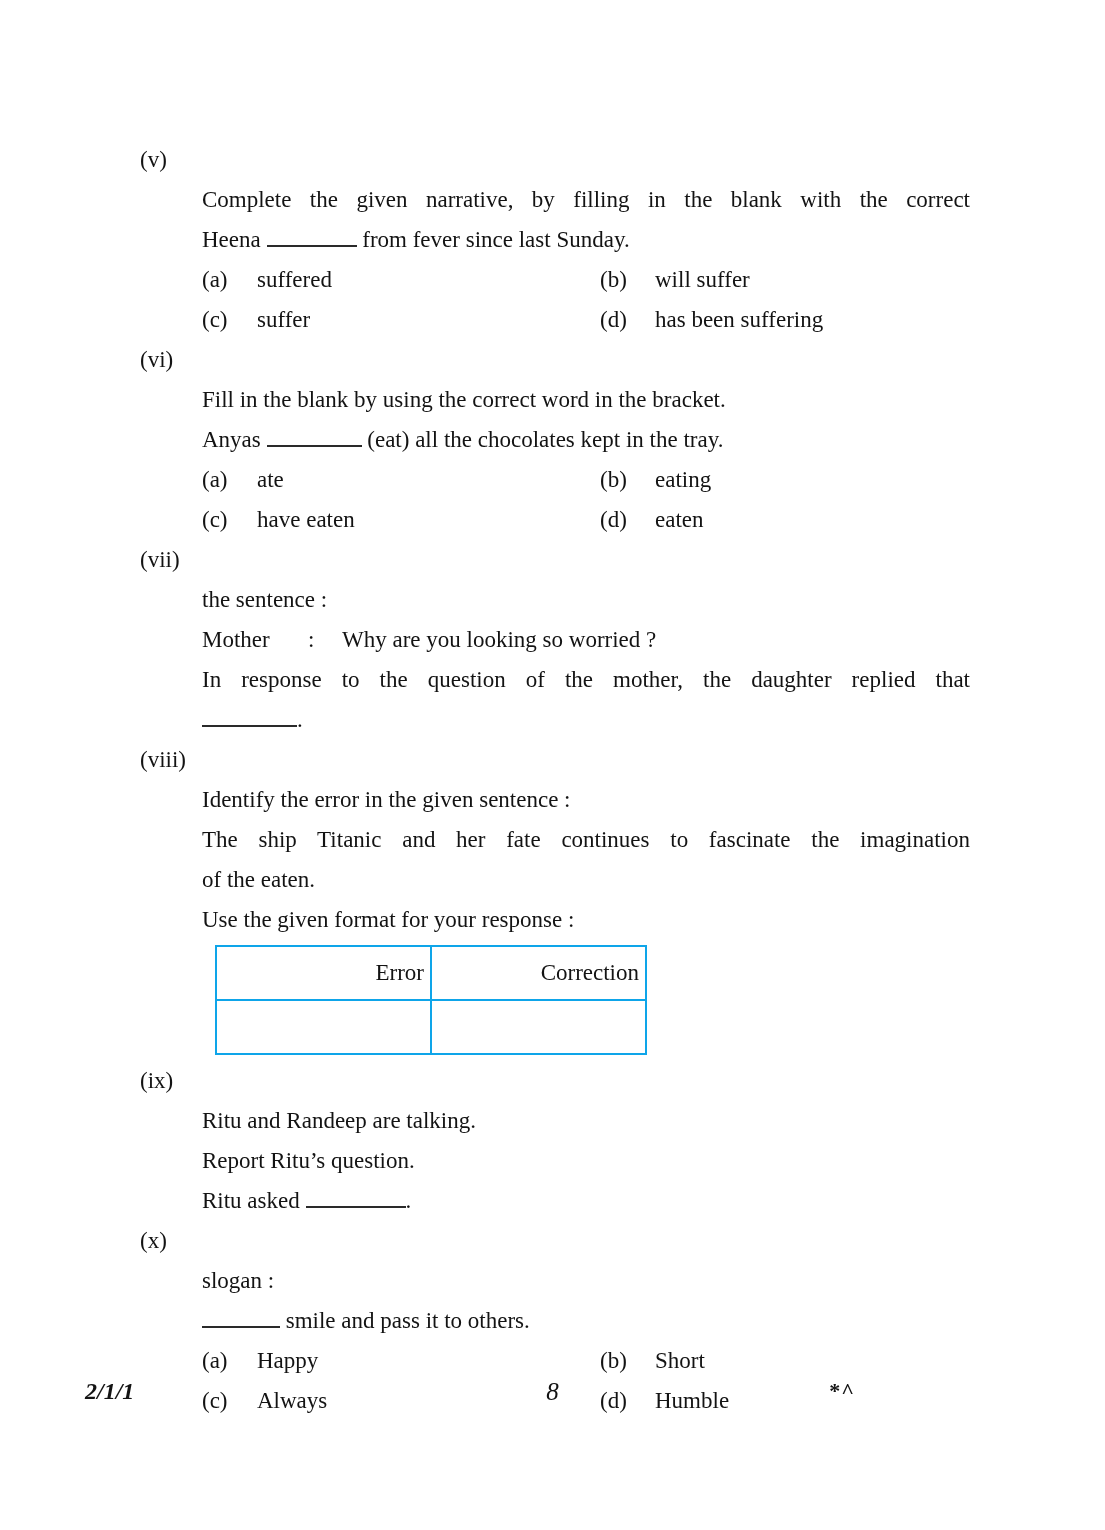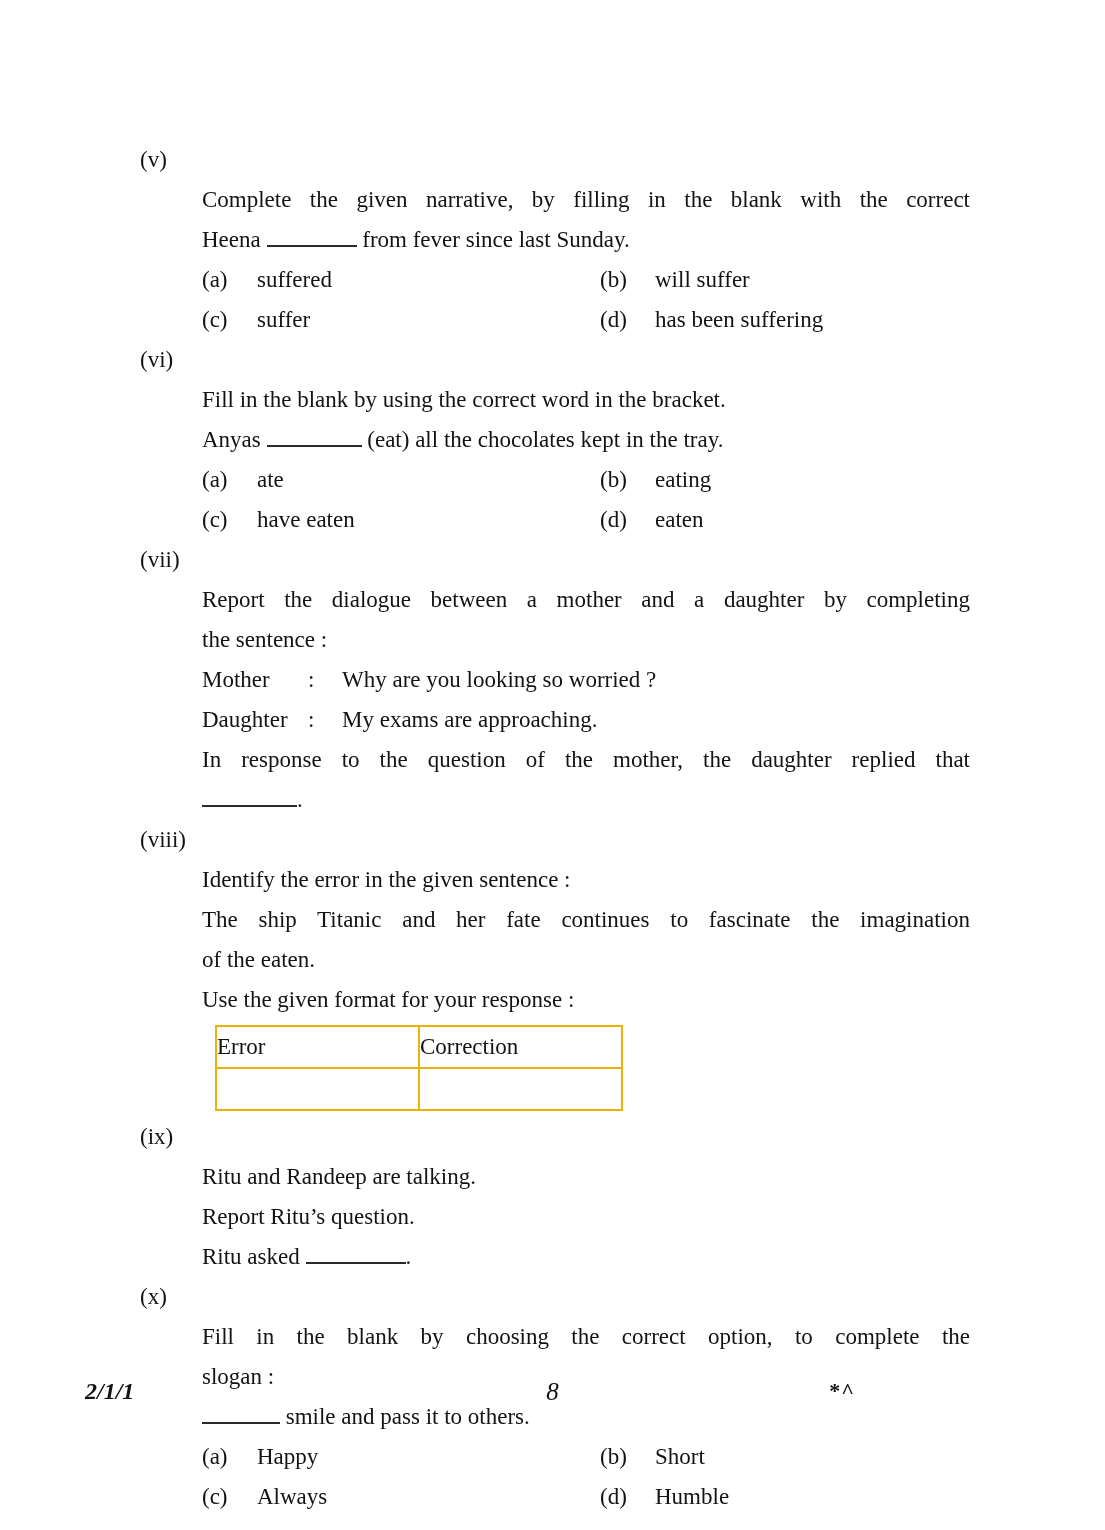--- a/index.html
+++ b/index.html
@@ -16,21 +16,21 @@
   .just{text-align:justify;text-align-last:justify;}
   .opt-row{display:flex;}
   .optcol{display:flex;}
   .optcol.c1{width:398px;}
   .letter{flex:0 0 55px;width:55px;}
   .blank{display:inline-block;height:15px;border-bottom:2px solid #2a2a2a;vertical-align:baseline;}
   .b90{width:90px}.b95{width:95px}.b100{width:100px}.b78{width:78px}
   .dlg .speaker{display:inline-block;width:106px;}
   .dlg .dcolon{display:inline-block;width:34px;}
   table.etable{border-collapse:collapse;margin:5px 0 6px 13px;}
-  table.etable td{border:2px solid #eab308;width:201px;height:40px;text-align:left;padding:0;line-height:40px;}
+  table.etable td{border:2px solid #0ea5e9;width:201px;height:40px;text-align:right;padding:6px;line-height:40px;}
   .footer{position:absolute;top:1378px;left:0;width:927px;height:40px;}
   .footer .fleft{position:absolute;left:85px;font-weight:bold;font-style:italic;font-size:24px;}
   .footer .fcenter{position:absolute;left:0;width:1105px;text-align:center;font-style:italic;font-size:25px;}
   .footer .fright{position:absolute;right:72px;font-weight:bold;font-size:22px;letter-spacing:1px;}
 </style>
 </head>
 <body>
 
 <div class="content">
 
@@ -86,24 +86,22 @@
             <span class="letter">(d)</span>
             <span>eaten</span>
           </div>
       </div>
     </div>
   </div>
 
   <div class="q">
     <div class="qnum">(vii)</div>
     <div class="qbody">
-      <div class="line just">Report the dialogue between a mother and a daughter by completing</div>
       <div class="line">the sentence :</div>
       <div class="line dlg"><span class="speaker">Mother</span><span class="dcolon">:</span><span>Why are you looking so worried ?</span></div>
-      <div class="line dlg"><span class="speaker">Daughter</span><span class="dcolon">:</span><span>My exams are approaching.</span></div>
       <div class="line just">In response to the question of the mother, the daughter replied that</div>
       <div class="line"><span class="blank b95"></span><span>.</span></div>
     </div>
   </div>
 
   <div class="q">
     <div class="qnum">(viii)</div>
     <div class="qbody">
       <div class="line">Identify the error in the given sentence :</div>
       <div class="line just">The ship Titanic and her fate continues to fascinate the imagination</div>
@@ -129,21 +127,20 @@
     <div class="qbody">
       <div class="line">Ritu and Randeep are talking.</div>
       <div class="line">Report Ritu’s question.</div>
       <div class="line"><span>Ritu asked</span> <span class="blank b100"></span><span>.</span></div>
     </div>
   </div>
 
   <div class="q">
     <div class="qnum">(x)</div>
     <div class="qbody">
-      <div class="line just">Fill in the blank by choosing the correct option, to complete the</div>
       <div class="line">slogan :</div>
       <div class="line"><span class="blank b78"></span> <span>smile and pass it to others.</span></div>
       <div class="line opt-row">
         <div class="optcol c1">
             <span class="letter">(a)</span>
             <span>Happy</span>
           </div>
         <div class="optcol">
             <span class="letter">(b)</span>
             <span>Short</span>

